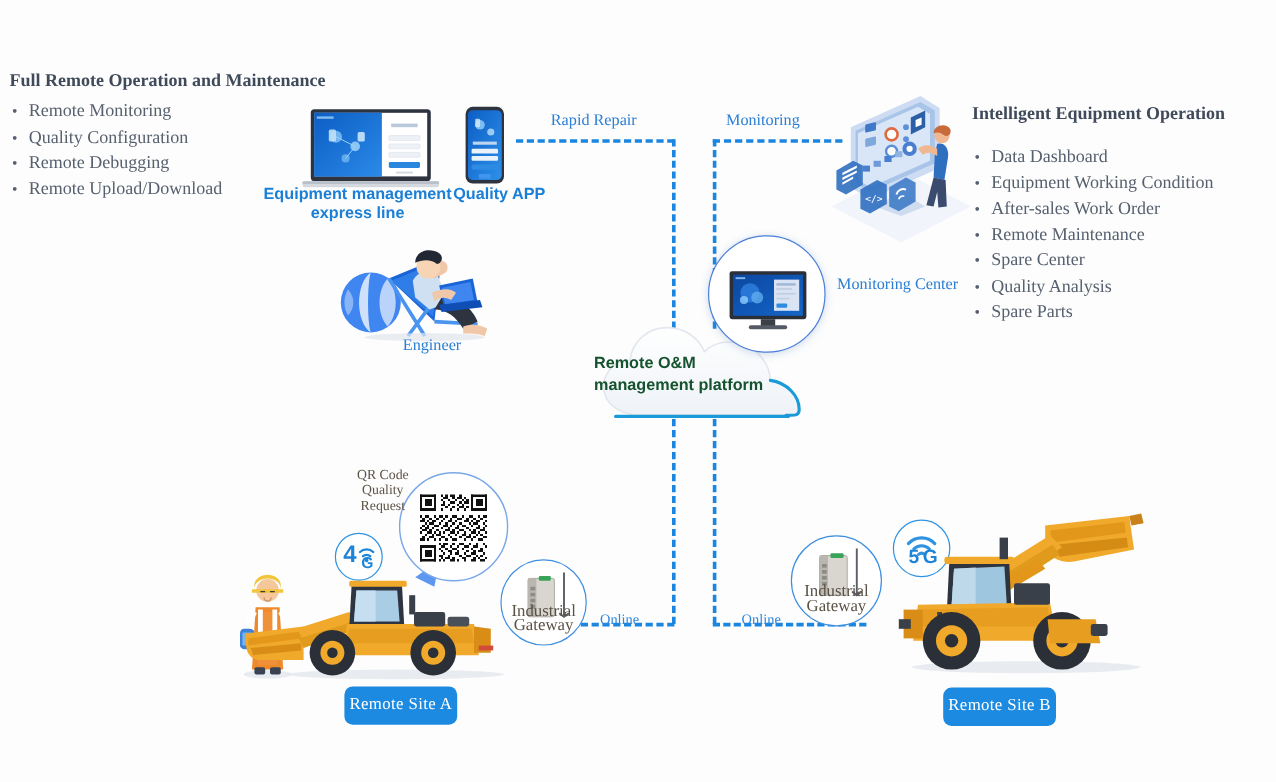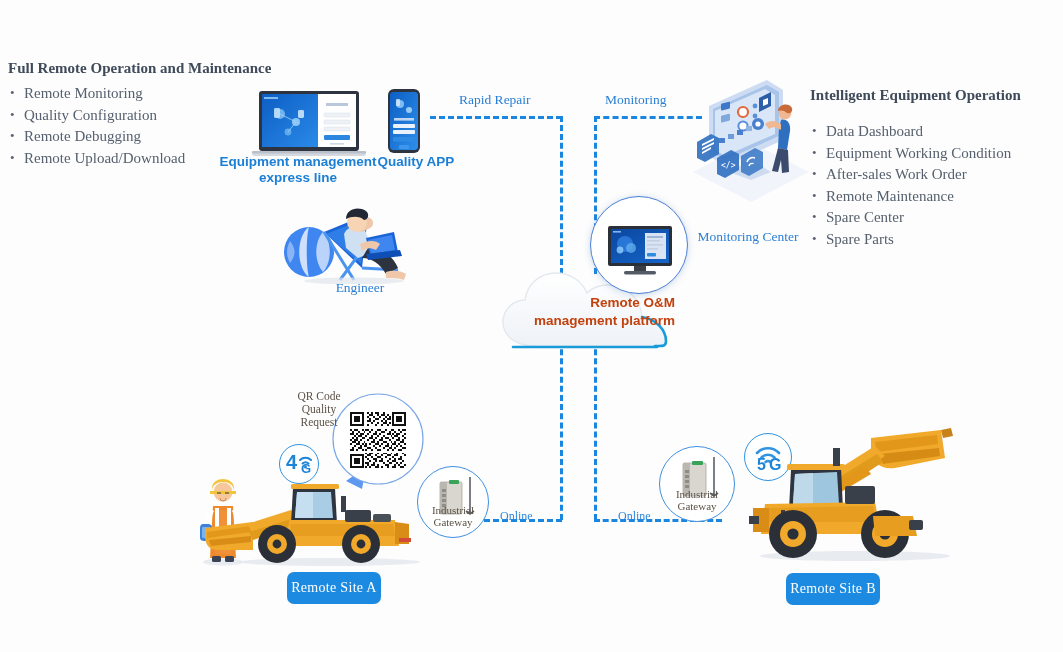--- a/index.html
+++ b/index.html
@@ -80,21 +80,21 @@
     box-sizing:border-box;
   }
   .sig-txt{
     font-family:"Liberation Sans", sans-serif;font-weight:bold;color:#1d84d8;
   }
 
   
   .gw-label{
     position:absolute;bottom:9px;left:0;width:100%;
     text-align:center;font-family:"Liberation Serif",serif;
-    font-size:11px;color:#5b5246;line-height:12px;
+    font-size:14px;color:#5b5246;line-height:12px;
   }
 </style>
 </head>
 <body>
 
 <div id="stage">
 
   <div class="abs" style="left:8px;top:60px;">
     <div class="feat-title">Full Remote Operation and Maintenance</div>
     <ul class="feat-list" style="margin-top:6px;">
@@ -106,20 +106,21 @@
   </div>
 
   <div class="abs" style="left:810px;top:87px;">
     <div class="feat-title">Intelligent Equipment Operation</div>
     <ul class="feat-list" style="margin-top:17px;">
       <li>Data Dashboard</li>
       <li>Equipment Working Condition</li>
       <li>After-sales Work Order</li>
       <li>Remote Maintenance</li>
       <li>Spare Center</li>
+      <li>Quality Analysis</li>
       <li>Spare Parts</li>
     </ul>
   </div>
 
   <div class="abs dash-h" style="left:430px;top:116px;width:132px;"></div>
   <div class="abs dash-v" style="left:560px;top:116px;height:158px;"></div>
   <div class="abs cap" style="left:459px;top:92px;">Rapid Repair</div>
 
   <div class="abs dash-h" style="left:594px;top:116px;width:108px;"></div>
   <div class="abs dash-v" style="left:594px;top:116px;height:158px;"></div>
@@ -141,22 +142,22 @@
           <stop offset="0%" stop-color="#ffffff"></stop>
           <stop offset="100%" stop-color="#eef2f7"></stop>
         </linearGradient>
       </defs>
       <path d="M40,78 C18,78 8,66 8,54 C8,42 18,32 30,32 C32,16 45,5 61,5
                C75,5 87,13 92,25 C97,20 105,17 113,17 C131,17 146,31 147,49
                C161,51 171,62 171,73 C171,79 167,78 160,78 Z" fill="url(#cloudg)" stroke="#e3e8ef" stroke-width="1.4"></path>
       <path d="M160,78 C167,78 171,79 171,73 C171,62 161,51 147,49" fill="none" stroke="#1a9ad8" stroke-width="2.6" stroke-linecap="round"></path>
       <line x1="18" y1="79" x2="162" y2="79" stroke="#1a9ad8" stroke-width="2.6" stroke-linecap="round"></line>
     </svg>
-    <div style="position:absolute;left:0;top:26px;width:180px;text-align:right;
-                font-family:'Liberation Sans',sans-serif;font-weight:bold;color:#c2410c;
+    <div style="position:absolute;left:0;top:26px;width:180px;text-align:left;
+                font-family:'Liberation Sans',sans-serif;font-weight:bold;color:#14532d;
                 font-size:13.5px;line-height:18px;">
       <div>Remote O&amp;M</div>
       <div>management platform</div>
     </div>
   </div>
 
   <div class="abs circ circ-mon" style="left:590px;top:196px;width:98px;height:98px;">
     <svg width="98" height="98" viewBox="0 0 98 98">
       <rect x="17" y="29" width="64" height="40" rx="2" fill="#2b2f38"></rect>
       <rect x="20" y="32" width="58" height="34" fill="#0e4f9c"></rect>

